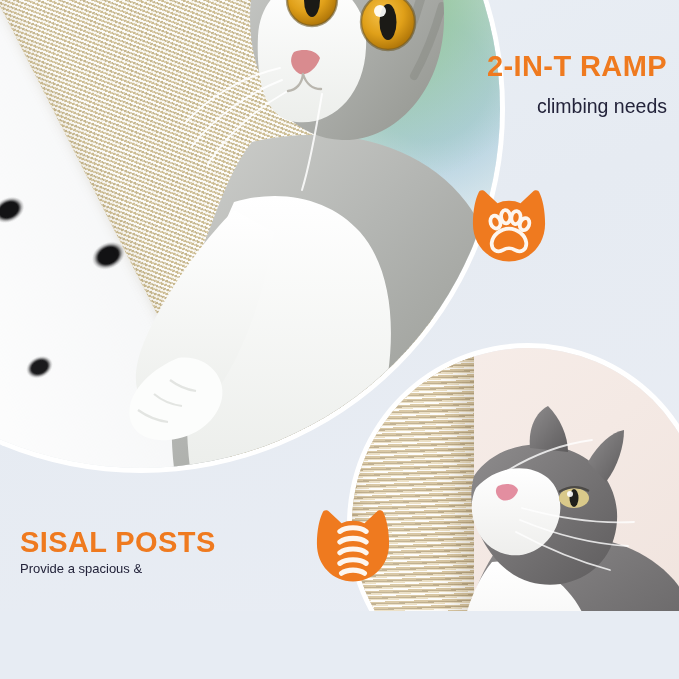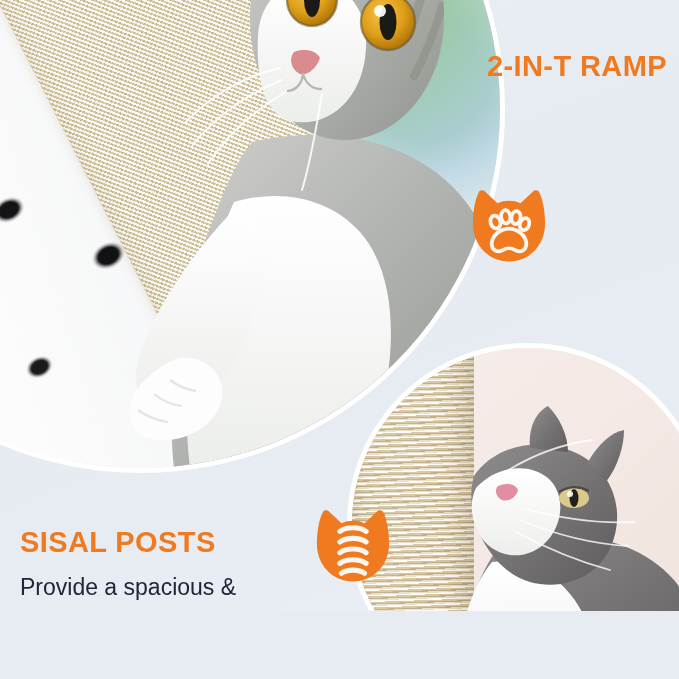--- a/index.html
+++ b/index.html
@@ -161,21 +161,21 @@
     line-height: 1.26;
     white-space: nowrap;
   }
 
   #block-ramp { left: 419px; top: 52px; width: 248px; text-align: right; }
   #block-ramp .headline { font-size: 29px; }
   #block-ramp .subtext  { font-size: 19.5px; margin-top: 13px; }
 
   #block-sisal { left: 20px; top: 528px; width: 380px; text-align: left; }
   #block-sisal .headline { font-size: 29px; }
-  #block-sisal .subtext  { font-size: 23px; margin-top: 16px; }
+  #block-sisal .subtext  { font-size: 13px; margin-top: 4px; }
 
   
   .badge { position: absolute; width: 82px; height: 82px; }
   #badge-paw  { left: 468px; top: 186px; }
   #badge-rope { left: 312px; top: 506px; }
   .badge svg { display: block; width: 100%; height: 100%; }
 </style>
 </head>
 <body>
 
@@ -317,20 +317,21 @@
           <path d="M164 184 C194 200 228 214 258 222"></path>
           <path d="M150 126 C178 108 210 96 240 92"></path>
         </g>
       </svg>
     </div>
   </div>
 
   <div class="block" id="block-ramp">
     <div class="headline">2-IN-T RAMP</div>
     <div class="subtext">
+      <div>climbing needs</div>
     </div>
   </div>
 
   <div class="block" id="block-sisal">
     <div class="headline">SISAL POSTS</div>
     <div class="subtext">
       <div>Provide a spacious &amp;</div>
     </div>
   </div>
 

